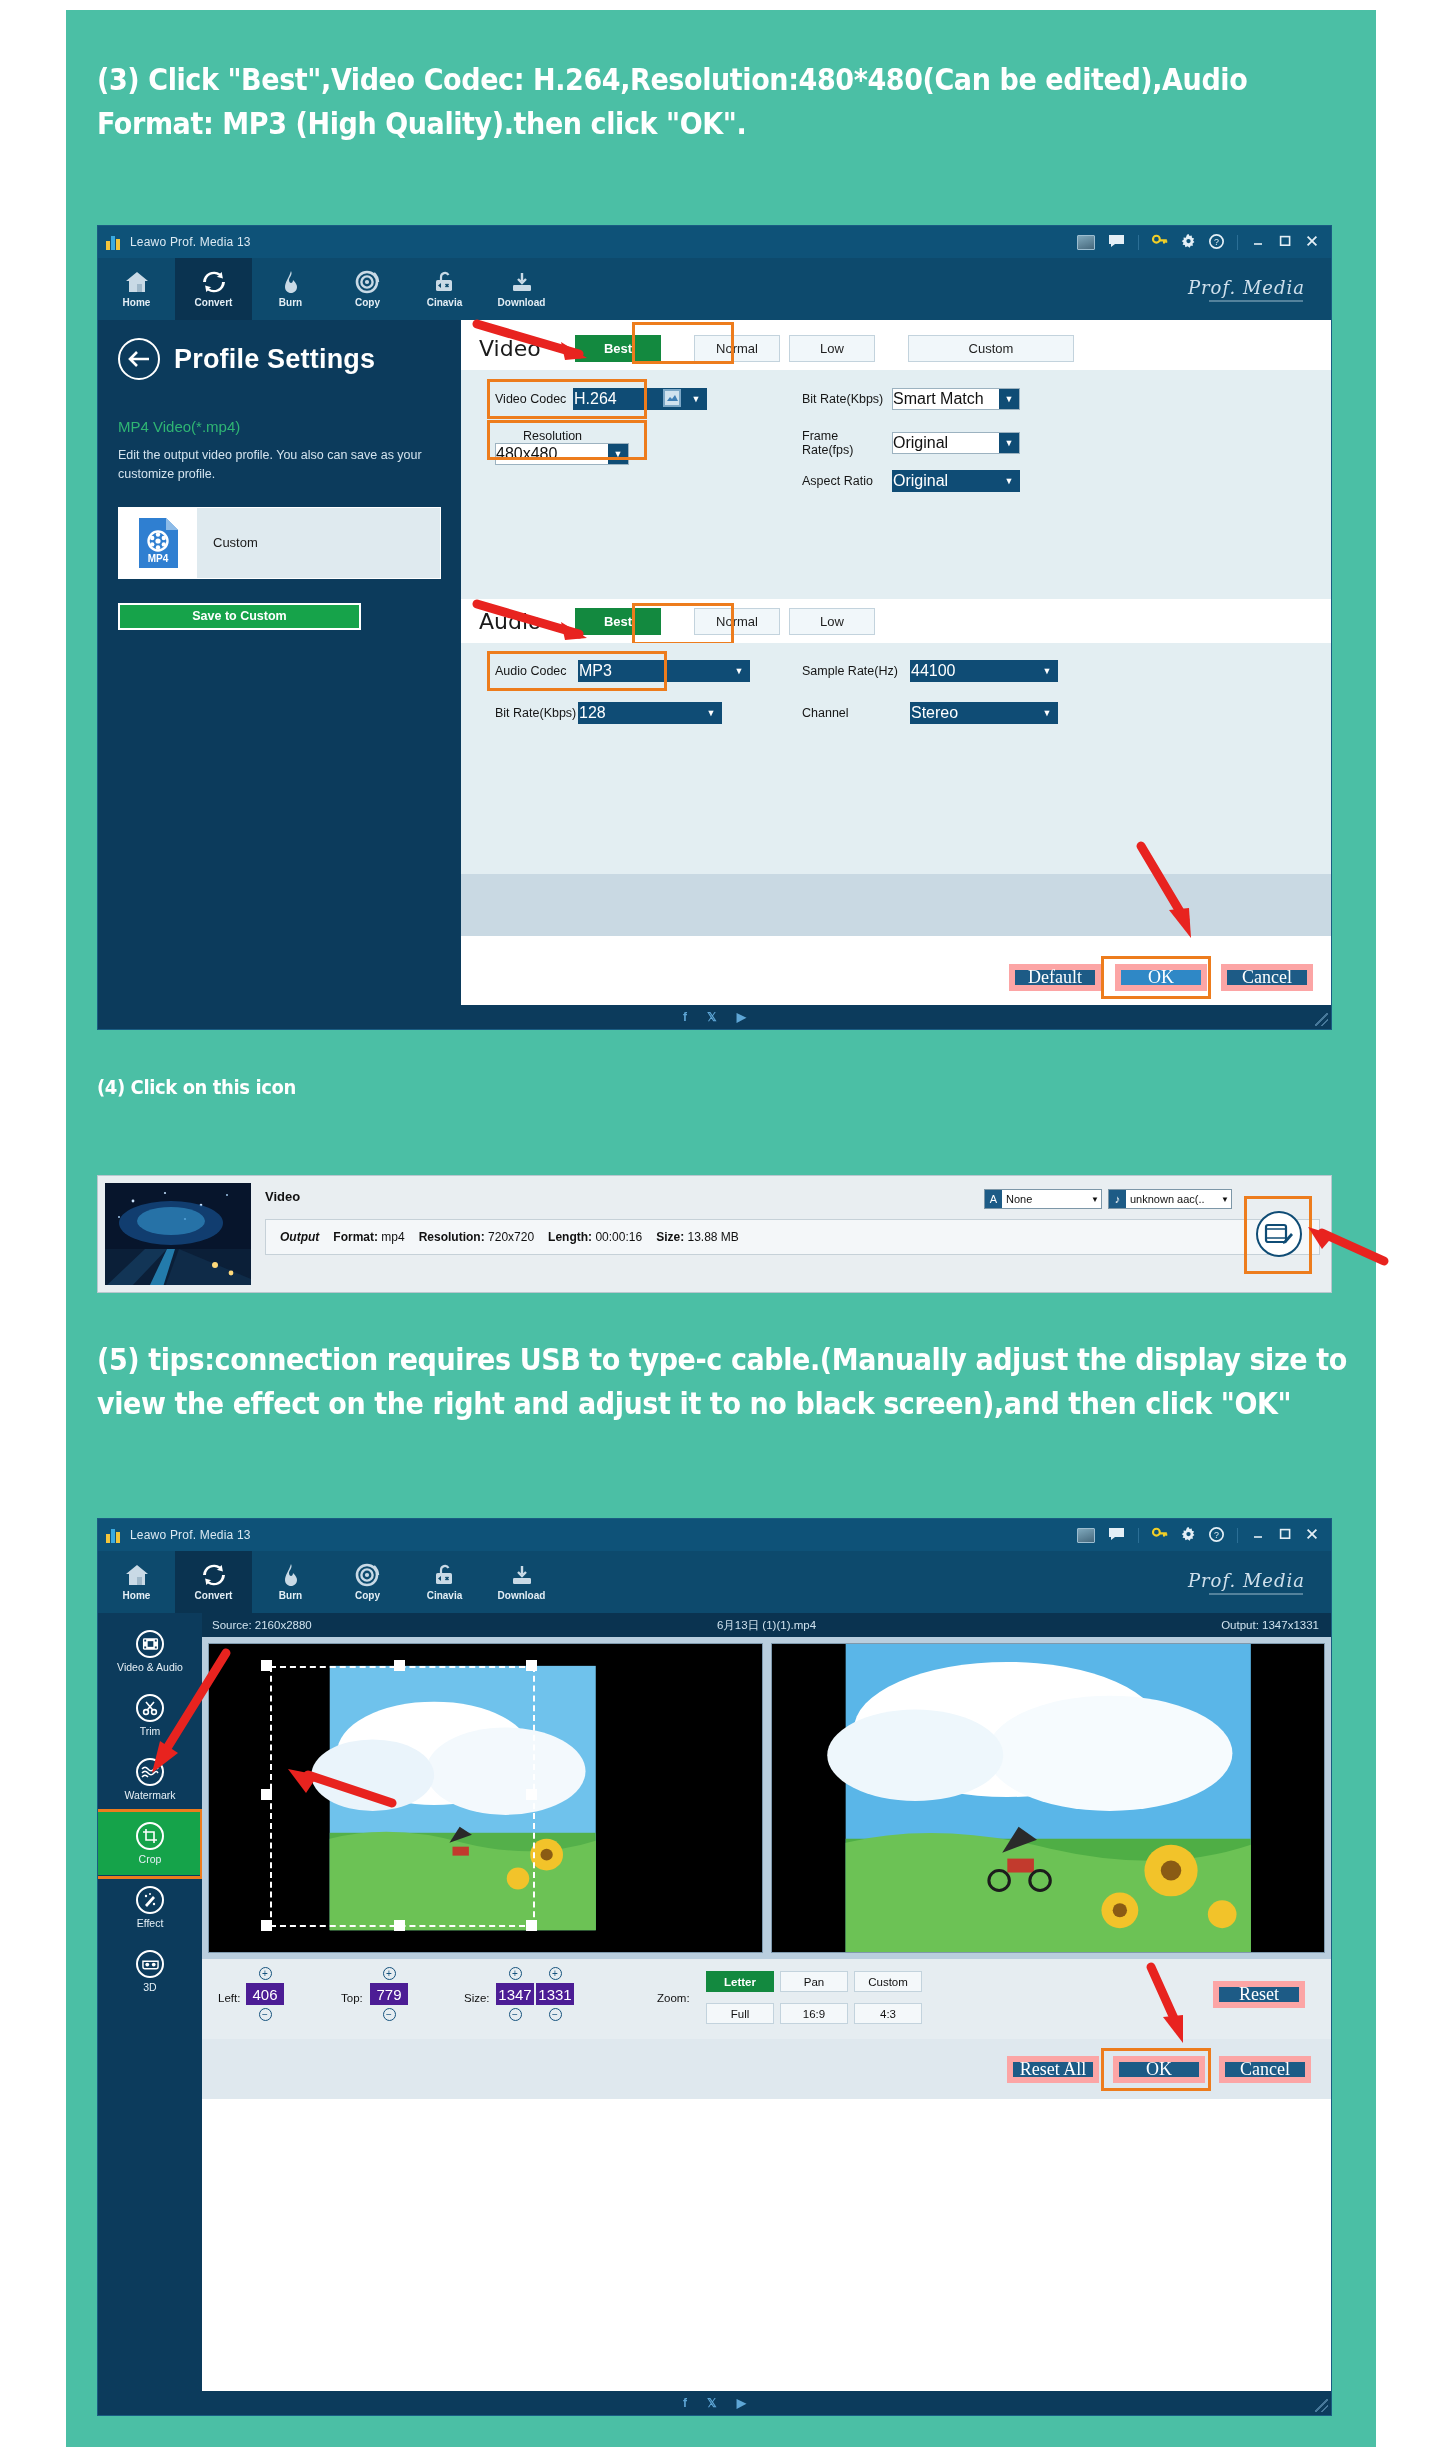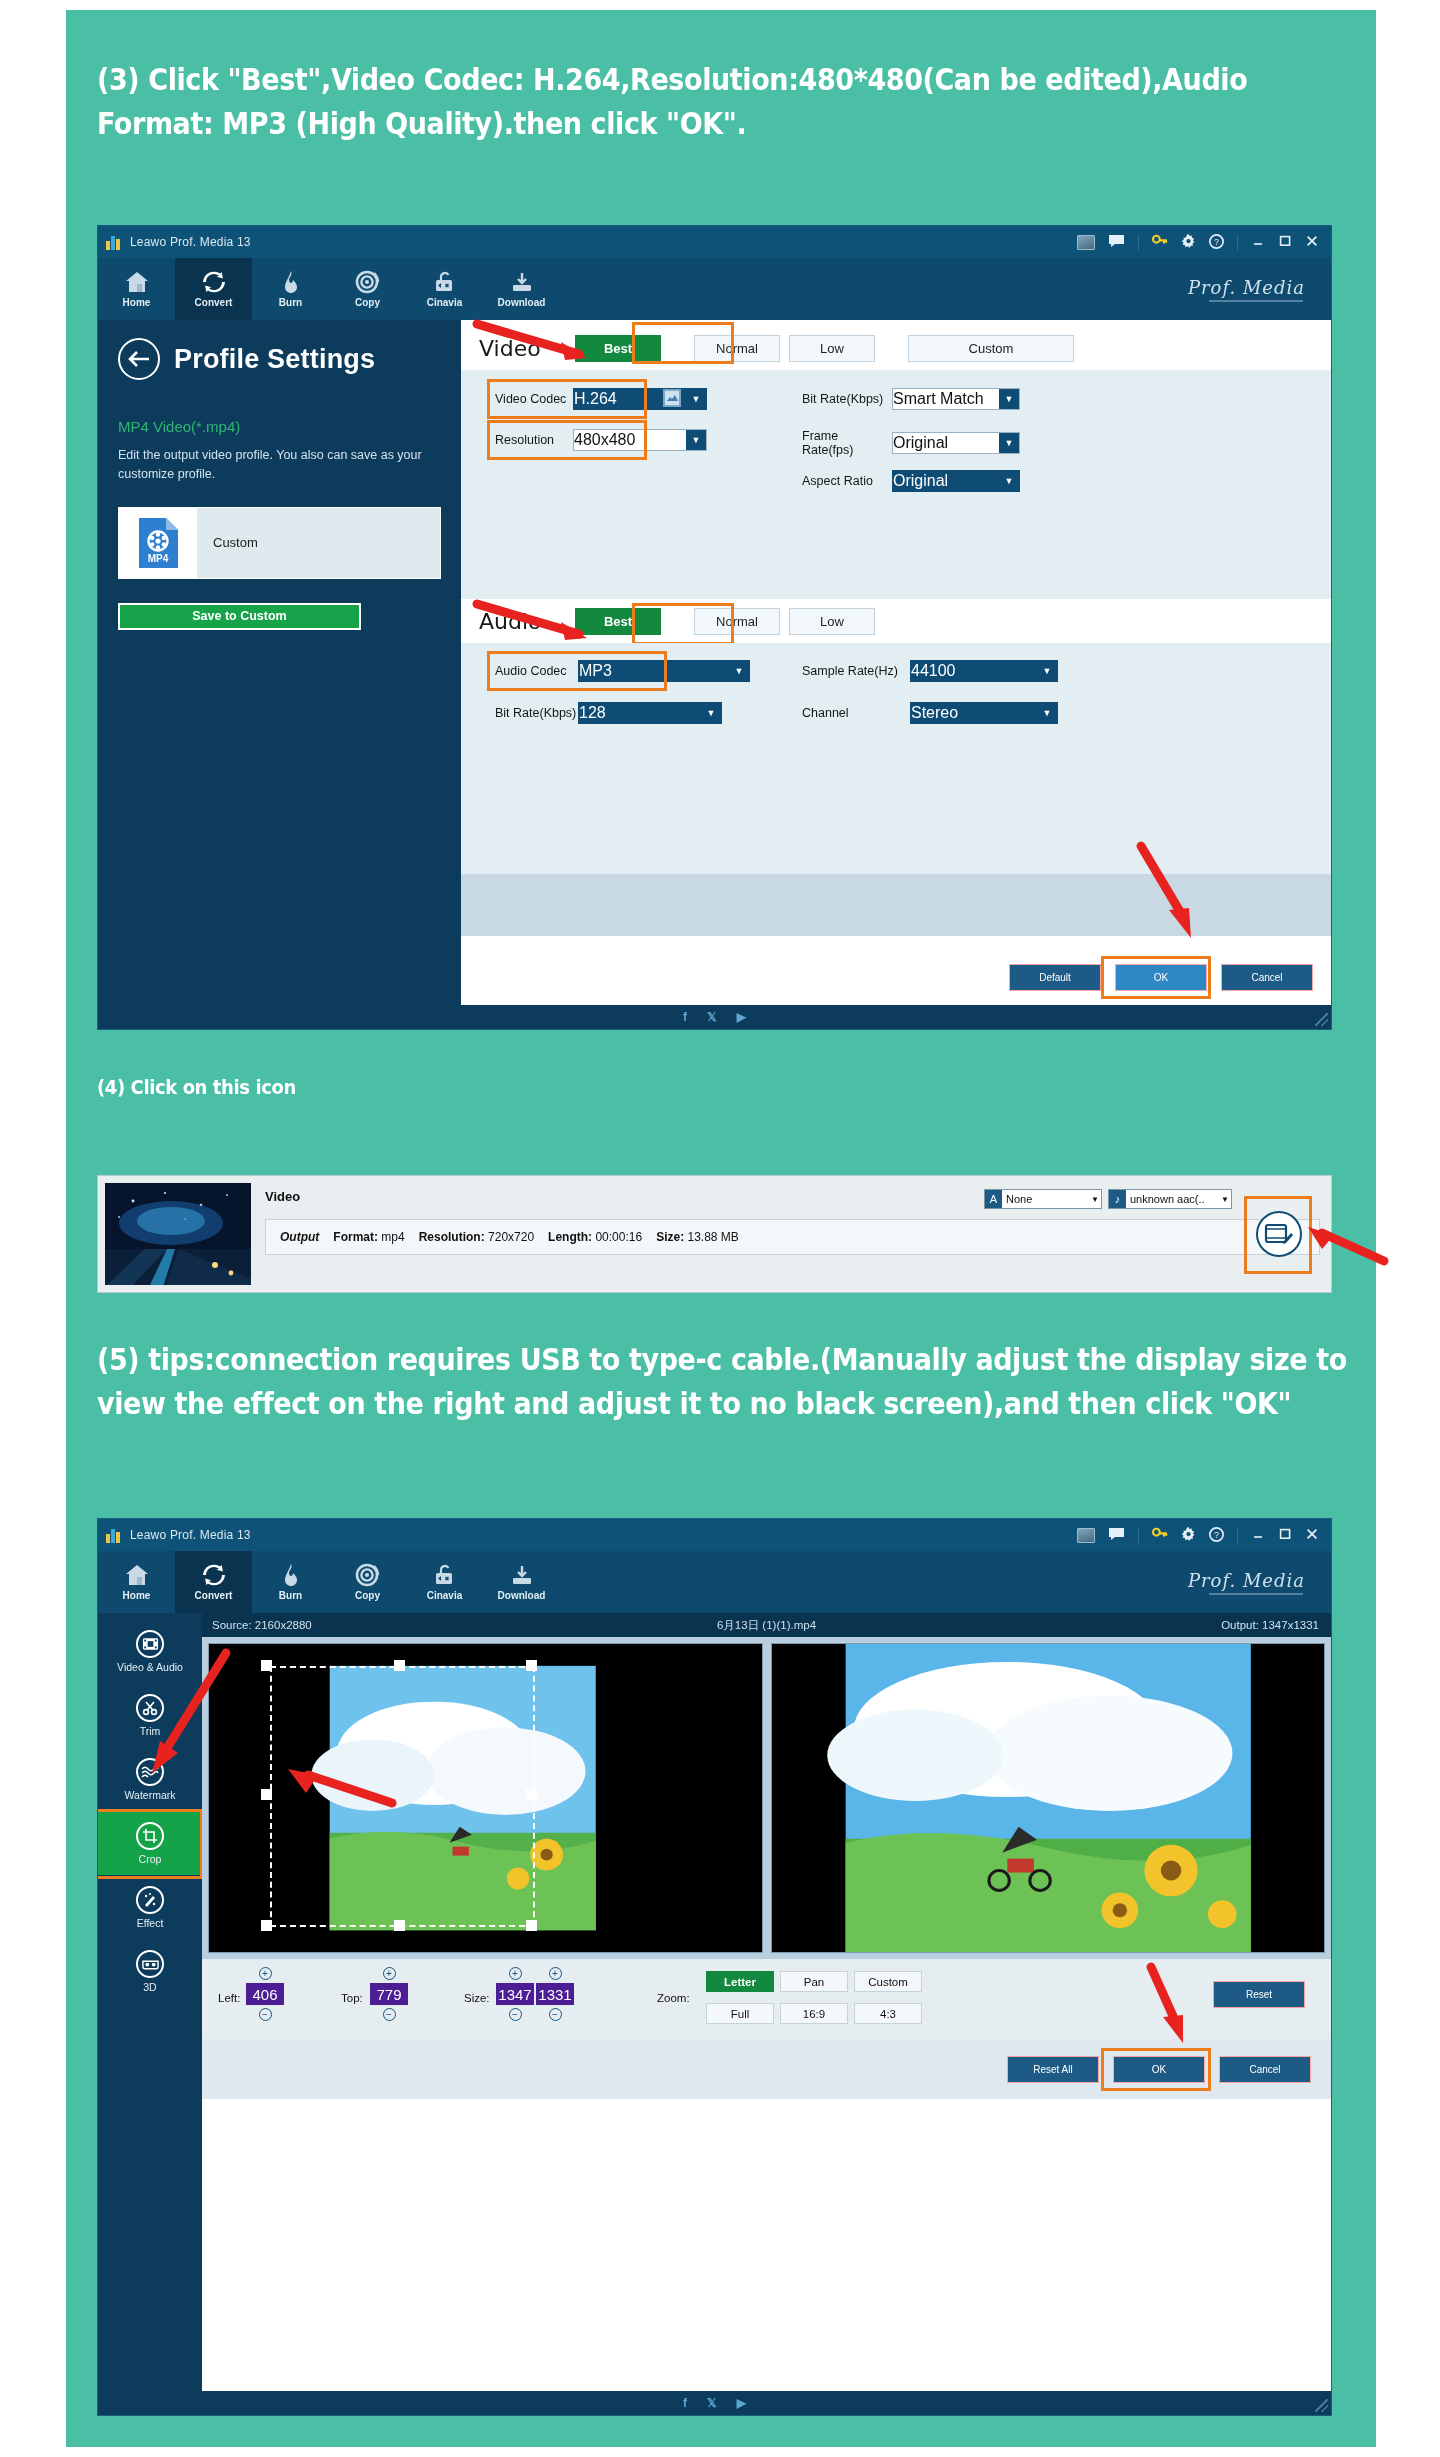--- a/index.html
+++ b/index.html
@@ -137,23 +137,23 @@
   .sel.dark .v { color:#ffffff; }
   .hl {
     position:absolute; border:3px solid #ed7c1d;
   }
   .arrow { position:absolute; pointer-events:none; }
 
   .okrow {
     position:absolute; right:18px; bottom:14px; display:flex; gap:14px;
   }
   .dlgbtn {
-    width:92px; height:27px; background:#1d5b86; border:1px solid #fca5a5;
-    color:#ffffff; font-size:10px; display:flex; align-items:center;
-    justify-content:center; cursor:pointer;
+    width:92px; height:27px; background:#1d5b86; border:6px solid #fca5a5;
+    color:#ffffff; font-size:18px; display:flex; align-items:center;
+    justify-content:center; cursor:pointer;font-family:Liberation Serif, serif;
   }
   .dlgbtn.primary { background:#2f88c6; }
 
   
   #strip {
     position:absolute; left:31px; top:1165px; width:1235px; height:118px;
     background:#e9eef1; border:1px solid #b9c7cf;
   }
   #strip .inner { display:flex; height:100%; padding:7px; gap:10px; }
   .vthumb { width:146px; height:100%; background:#0a1a33; position:relative; overflow:hidden; }
@@ -389,21 +389,21 @@
           </div>
           <div class="hl" style="left:26px; top:9px; width:160px; height:40px;"></div>
           <span style="position:absolute; left:201px; top:18px; width:20px; height:20px;">
             <svg width="20" height="20" viewBox="0 0 20 20">
                 <rect x="1" y="1" width="18" height="18" fill="#7ba7c6"></rect>
                 <rect x="3" y="3" width="14" height="14" fill="#cfe2ef"></rect>
                 <path d="M5 13l3-4 2 2 3-4 3 6z" fill="#3f7fb5"></path>
               </svg>
           </span>
 
-          <div class="frow" style="position:absolute; left:34px; top:59px;">
+          <div class="frow" style="position:absolute; left:34px; top:59px;flex-direction:column;">
             <span class="flbl" style="width:78px;">Resolution</span>
             <span class="sel" style="width:134px;">
               <span class="v">480x480</span>
                 <span class="arw">▼</span>
             </span>
           </div>
           <div class="hl" style="left:26px; top:50px; width:160px; height:40px;"></div>
 
           <div class="frow" style="position:absolute; left:341px; top:18px;">
             <span class="flbl" style="width:90px;">Bit Rate(Kbps)</span>

